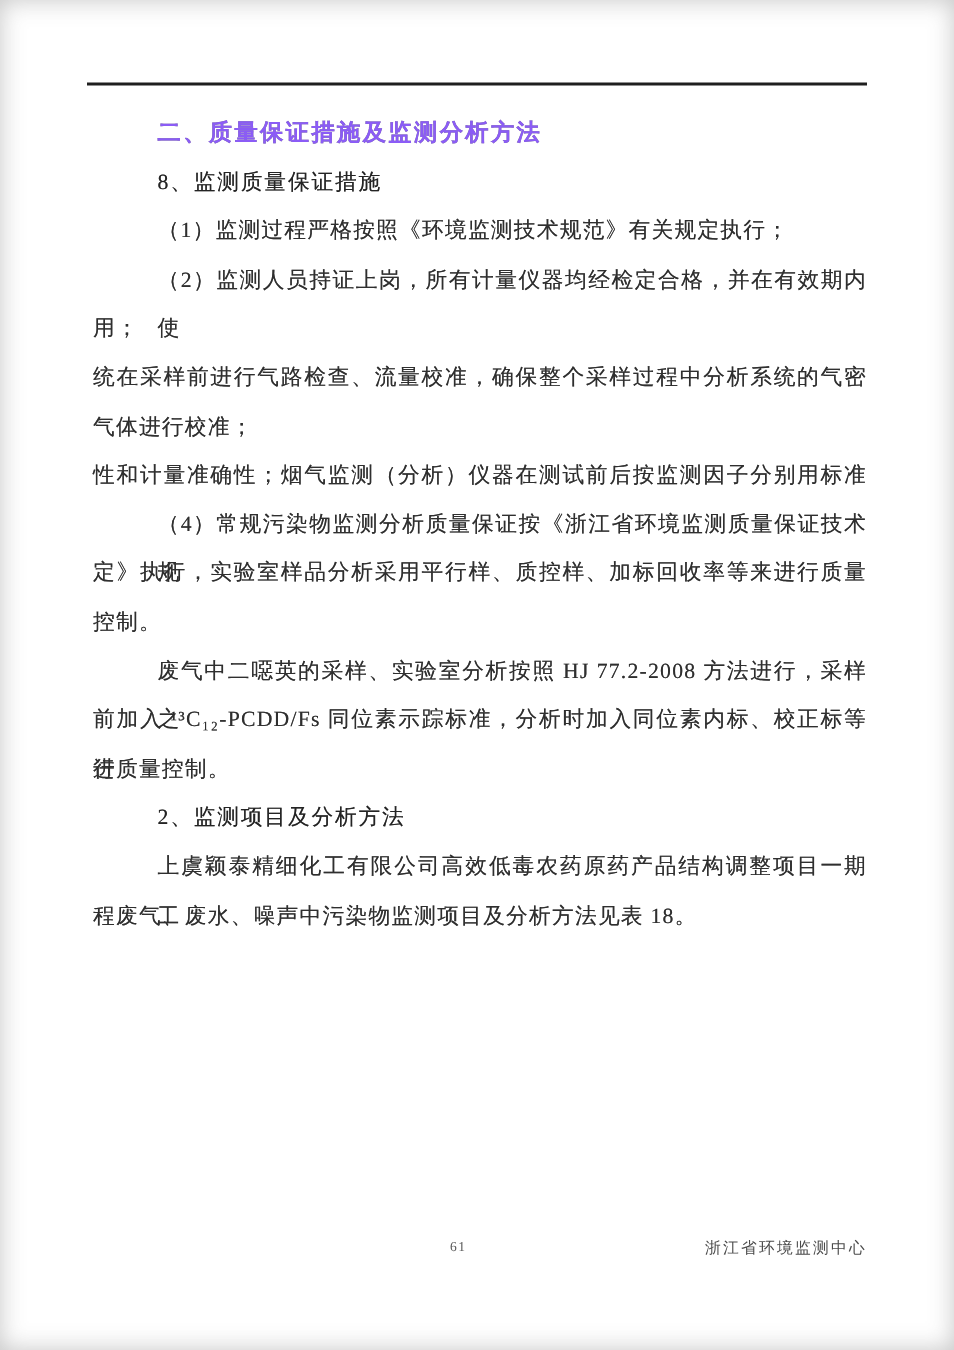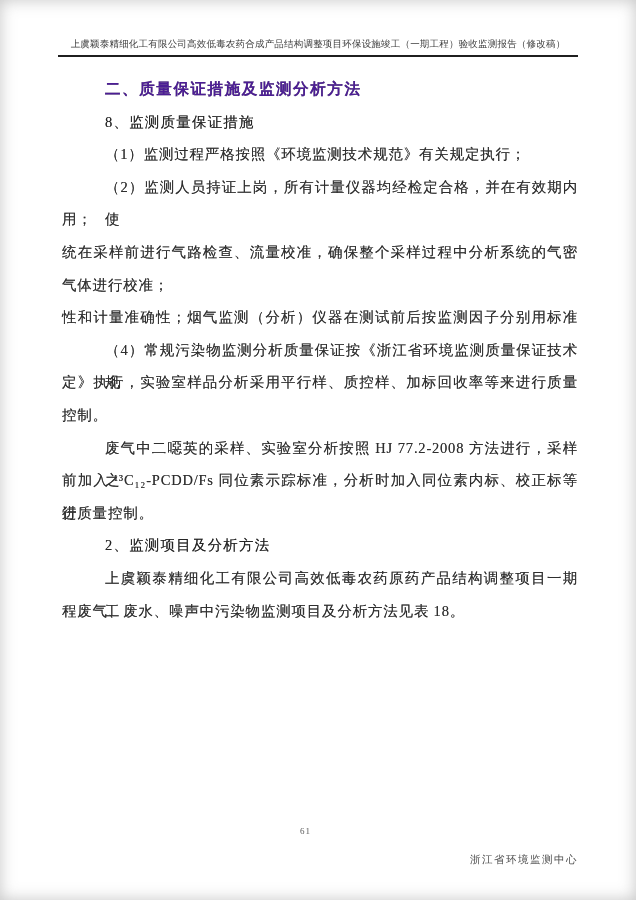--- a/index.html
+++ b/index.html
@@ -60,53 +60,52 @@
     text-align: justify;
     text-align-last: justify;
   }
   .indent {
     padding-left: 43px;
   }
   .heading {
     font-weight: 700;
     font-size: 15.5px;
     letter-spacing: 1.6px;
-    color: #4c1d95;
+    color: #8b5cf6;
   }
   .subhead {
     color: #242424;
     letter-spacing: 1.2px;
   }
   .page-num {
     position: absolute;
     top: 826px;
     left: 300px;
     width: 40px;
     text-align: left;
     font-size: 9px;
     color: #5a5a5a;
     letter-spacing: 1px;
   }
   .footer-org {
     position: absolute;
-    top: 853px;
+    top: 825px;
     left: 58px;
     width: 520px;
     text-align: right;
     font-size: 10.5px;
     color: #4a4a4a;
     letter-spacing: 1.5px;
   }
 </style>
 </head>
 <body>
 
 <div class="sheet">
 
-  <div class="header-title">上虞颖泰精细化工有限公司高效低毒农药合成产品结构调整项目环保设施竣工（一期工程）验收监测报告（修改稿）</div>
   <div class="header-rule"></div>
 
   <div class="content">
     <div class="line heading indent">二、质量保证措施及监测分析方法</div>
     <div class="line subhead indent">8、监测质量保证措施</div>
     <div class="line indent">（1）监测过程严格按照《环境监测技术规范》有关规定执行；</div>
     <div class="line indent fill">（2）监测人员持证上岗，所有计量仪器均经检定合格，并在有效期内使</div>
     <div class="line">用；</div>
     <div class="line fill">统在采样前进行气路检查、流量校准，确保整个采样过程中分析系统的气密</div>
     <div class="line">气体进行校准；</div>

